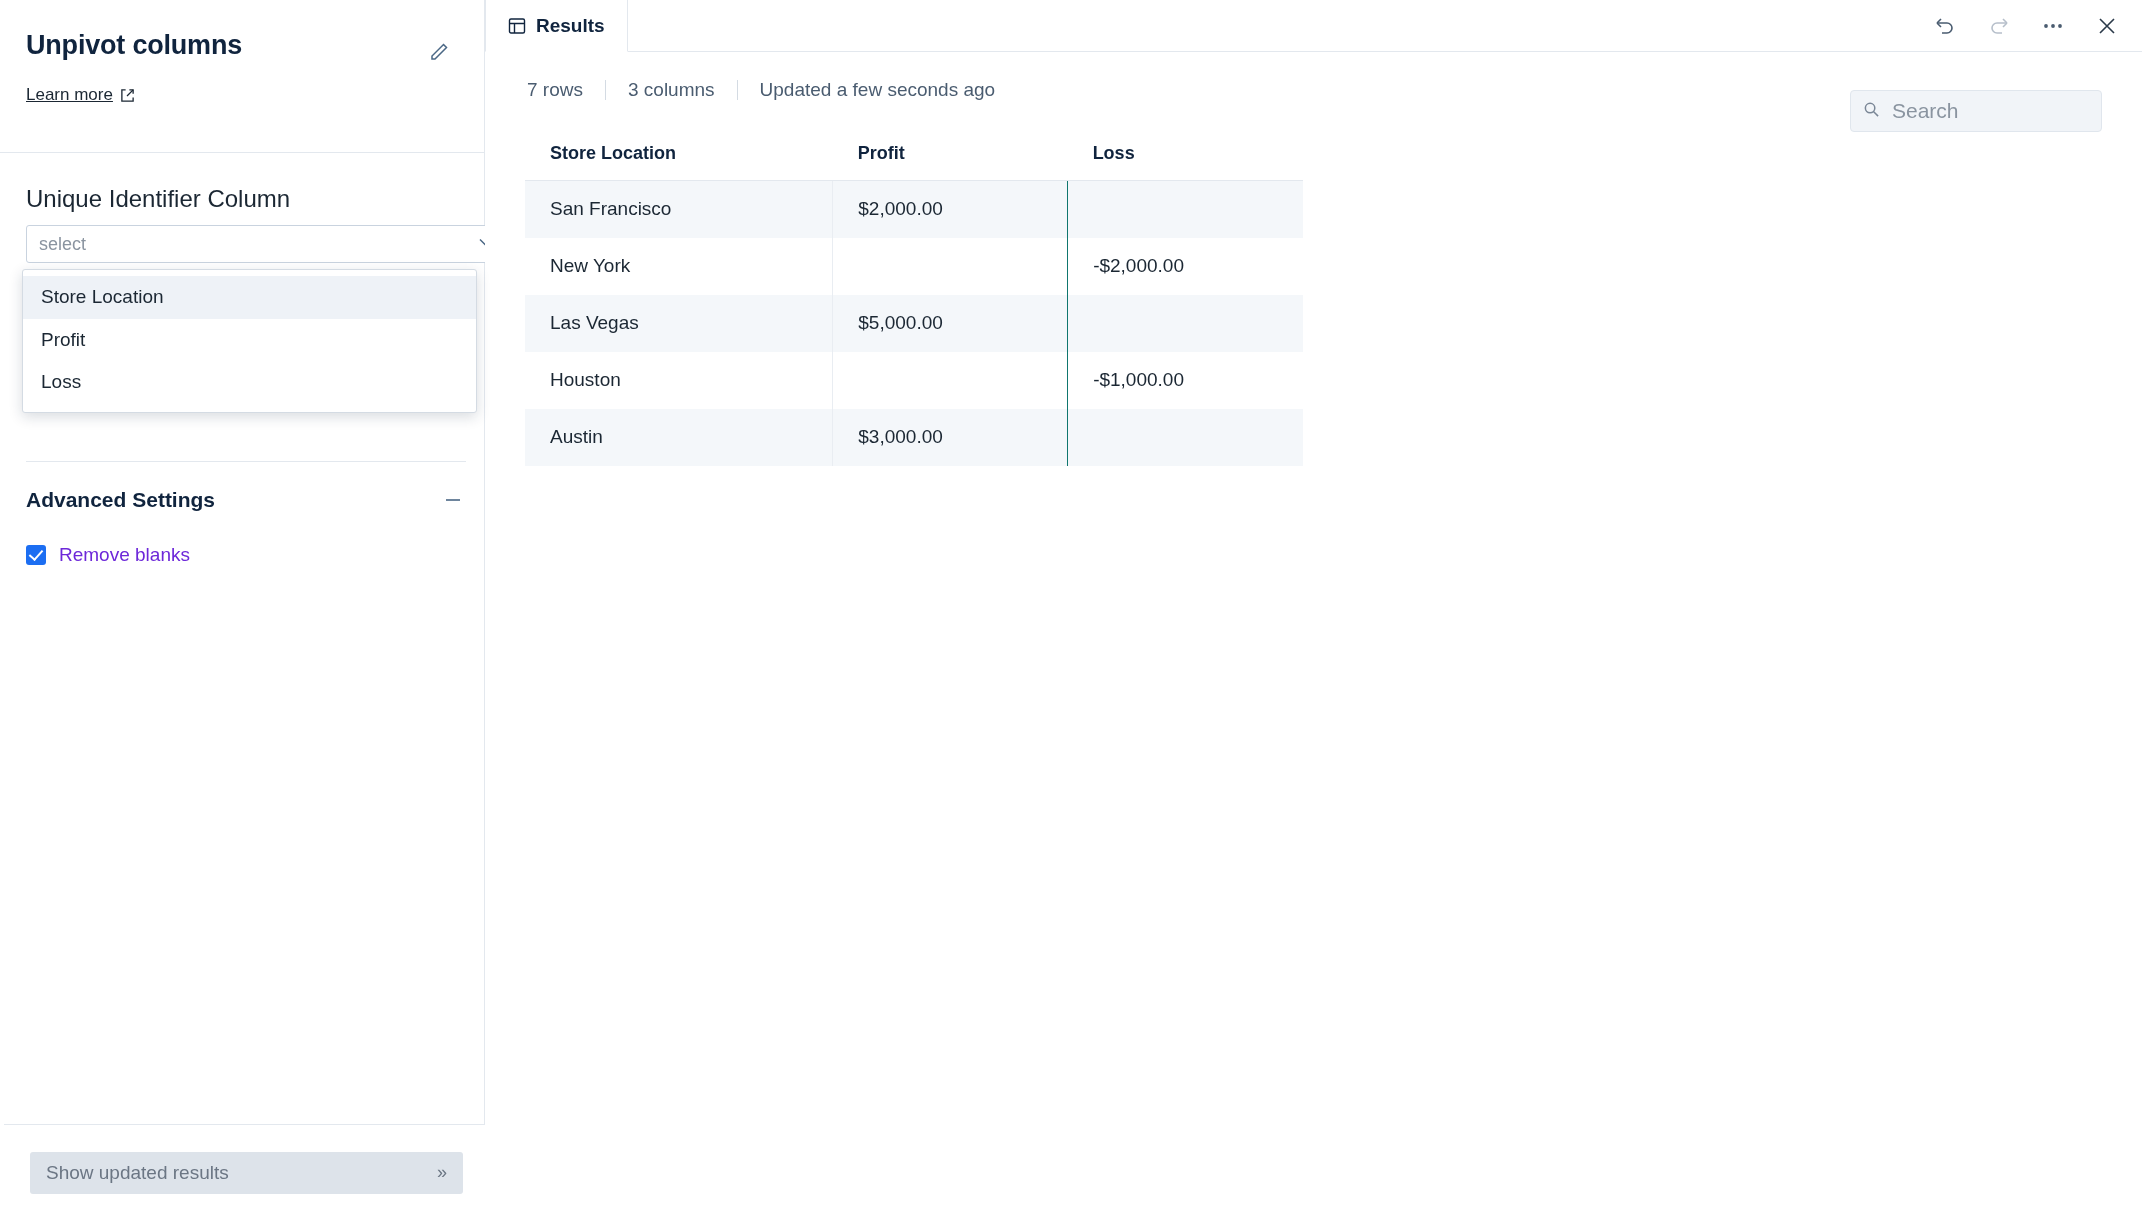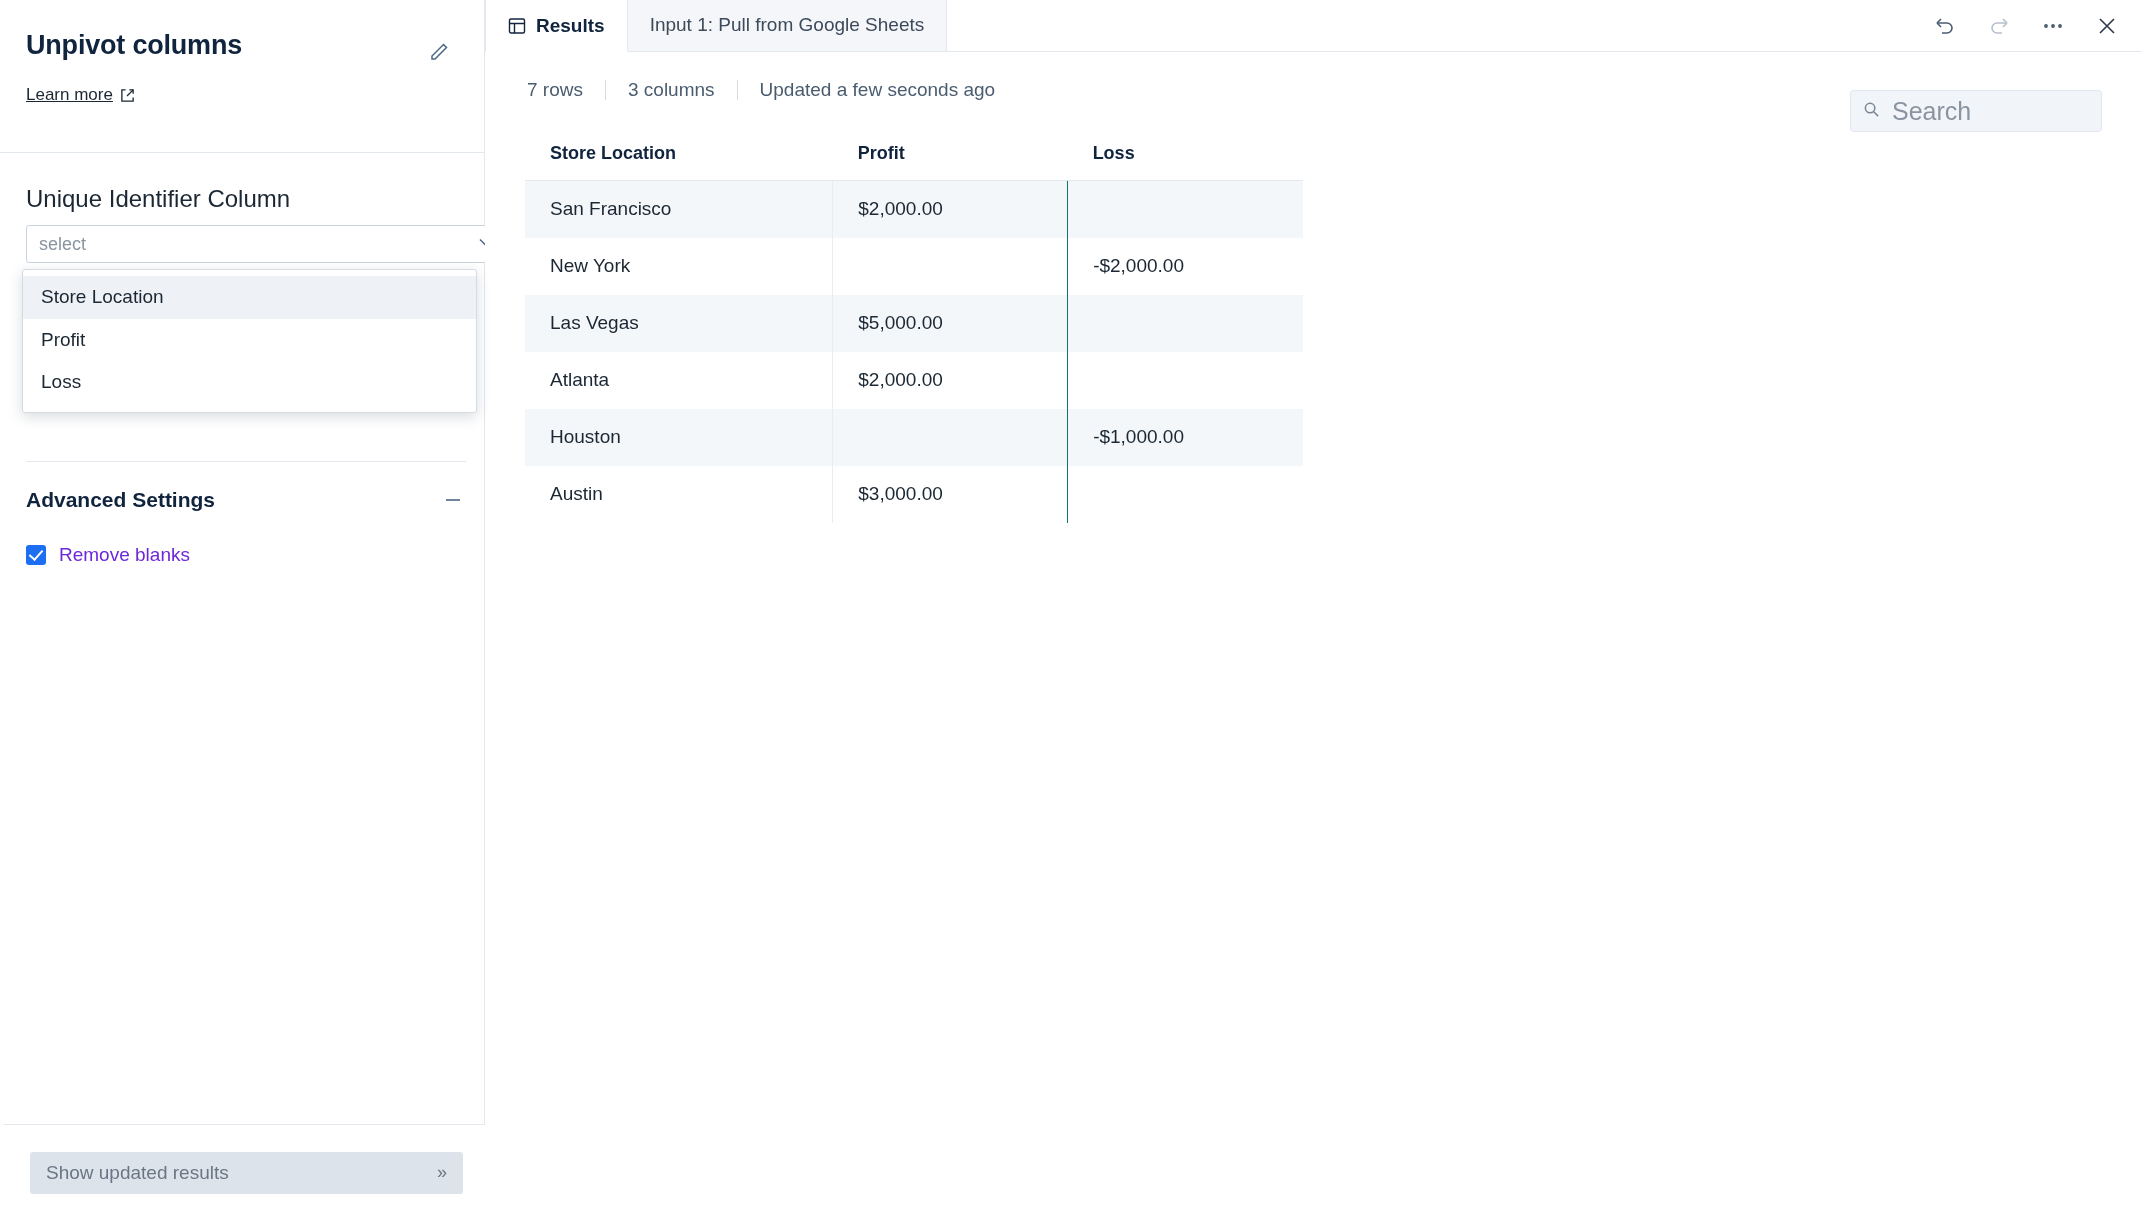--- a/index.html
+++ b/index.html
@@ -261,21 +261,21 @@
     border-radius: 4px;
     display: flex;
     align-items: center;
     gap: 10px;
     padding: 0 12px;
   }
   .search-box input {
     border: none;
     background: transparent;
     outline: none;
-    font-size: 25px;
+    font-size: 21px;
     color: #5b6876;
     font-family: "Liberation Sans", sans-serif;
     width: 100%;
   }
   .search-box input::placeholder { color: #8a94a0; }
 
   table.data {
     margin: 42px 0 0 40px;
     border-collapse: collapse;
     width: 778px;
@@ -379,23 +379,20 @@
     <div class="tabbar">
       <div class="tab active">
         <span class="grid-ico">
           <svg width="18" height="18" viewBox="0 0 18 18" fill="none" stroke="#10243e" stroke-width="1.4">
             <rect x="1.5" y="2" width="15" height="14" rx="1.5"></rect>
               <path d="M1.5 6.5h15M6.5 6.5V16"></path>
           </svg>
         </span>
         <span>Results</span>
       </div>
-      <div class="tab">
-        <span>Input 1: Pull from Google Sheets</span>
-      </div>
 
       <div class="tabbar-actions">
         <span class="ico-btn">
           <svg width="24" height="24" viewBox="0 0 24 24" fill="none" stroke="#4a5c70" stroke-width="1.6">
             <path d="M4 9h10a5 5 0 010 10H9"></path>
               <path d="M4 9l4-4M4 9l4 4"></path>
           </svg>
         </span>
         <span class="ico-btn disabled">
           <svg width="24" height="24" viewBox="0 0 24 24" fill="none" stroke="#b6bfca" stroke-width="1.6">
@@ -459,25 +456,20 @@
           <td class="c1">New York</td>
           <td class="c2"></td>
           <td class="c3">-$2,000.00</td>
         </tr>
         <tr>
           <td class="c1">Las Vegas</td>
           <td class="c2">$5,000.00</td>
           <td class="c3"></td>
         </tr>
         <tr>
-          <td class="c1">Atlanta</td>
-          <td class="c2">$2,000.00</td>
-          <td class="c3"></td>
-        </tr>
-        <tr>
           <td class="c1">Houston</td>
           <td class="c2"></td>
           <td class="c3">-$1,000.00</td>
         </tr>
         <tr>
           <td class="c1">Austin</td>
           <td class="c2">$3,000.00</td>
           <td class="c3"></td>
         </tr>
       </tbody>

